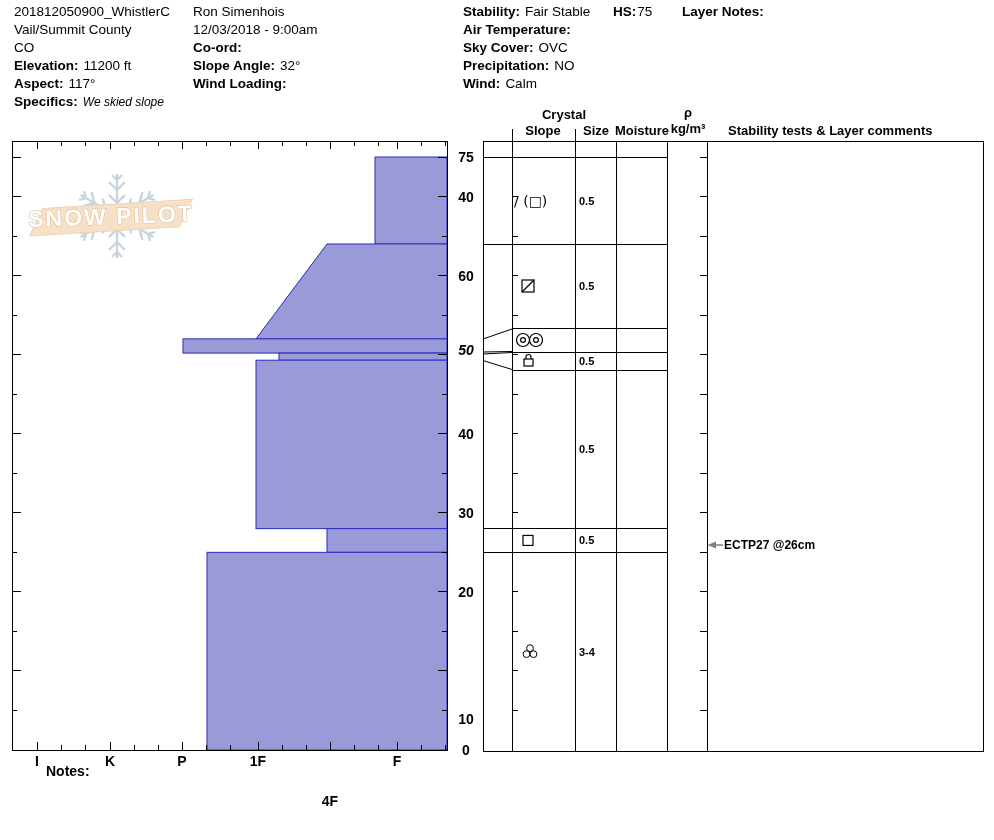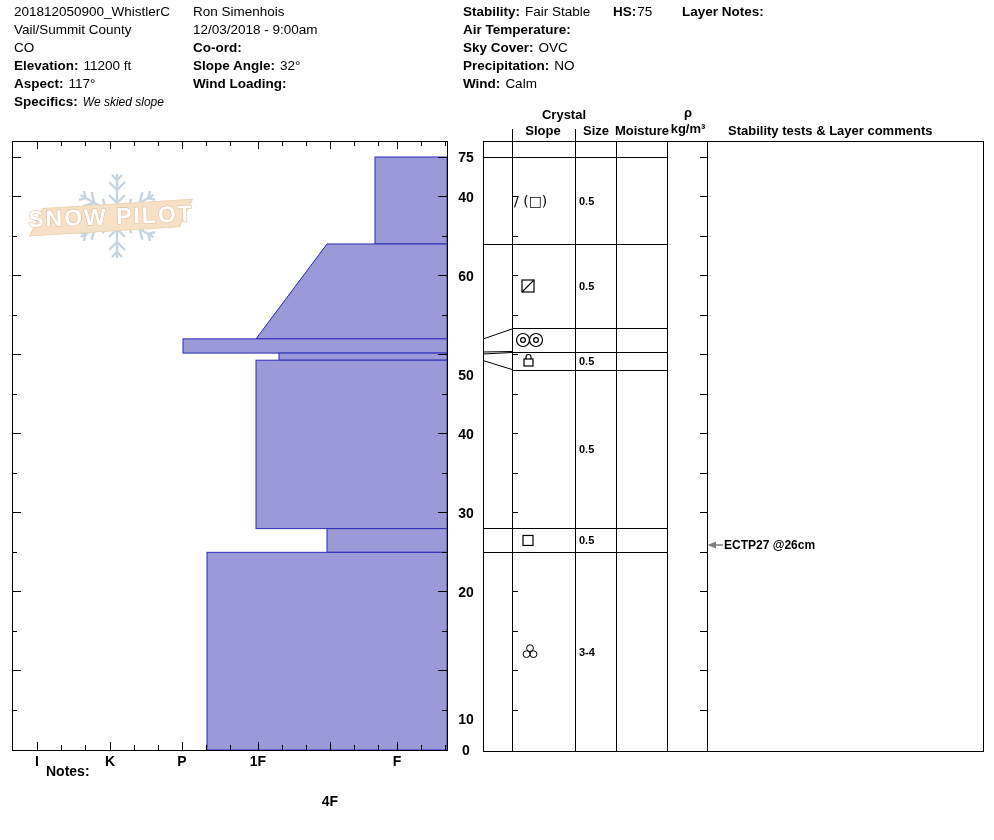--- a/index.html
+++ b/index.html
@@ -243,21 +243,21 @@
   <div class="lb cc thead" style="left:596px;top:130px">Size</div>
   <div class="lb cc thead" style="left:642px;top:130px">Moisture</div>
   <div class="lb cc thead" style="left:688px;top:112px">ρ</div>
   <div class="lb cc thead" style="left:688px;top:128px">kg/m³</div>
   <div class="lb thead" style="left:728px;top:123px">Stability tests &amp; Layer comments</div>
 
   <div id="labels">
       <div class="lb axlab cc" style="left: 466px; top: 157px;">75</div>
       <div class="lb axlab cc" style="left: 466px; top: 196.533px;">40</div>
       <div class="lb axlab cc" style="left: 466px; top: 275.6px;">60</div>
-      <div class="lb axlab cc" style="left: 466px; top: 375px;">50</div>
+      <div class="lb axlab cc" style="left: 466px; top: 350px; font-style: italic;">50</div>
       <div class="lb axlab cc" style="left: 466px; top: 433.733px;">40</div>
       <div class="lb axlab cc" style="left: 466px; top: 512.8px;">30</div>
       <div class="lb axlab cc" style="left: 466px; top: 591.867px;">20</div>
       <div class="lb axlab cc" style="left: 466px; top: 670.933px; margin-top: 48px;">10</div>
       <div class="lb axlab cc" style="left: 466px; top: 750px;">0</div>
       <div class="lb axlab cc" style="left: 37px; top: 761px;">I</div>
       <div class="lb axlab cc" style="left: 110px; top: 761px;">K</div>
       <div class="lb axlab cc" style="left: 182px; top: 761px;">P</div>
       <div class="lb axlab cc" style="left: 258px; top: 761px;">1F</div>
       <div class="lb axlab cc" style="left: 330px; top: 801px;">4F</div>

